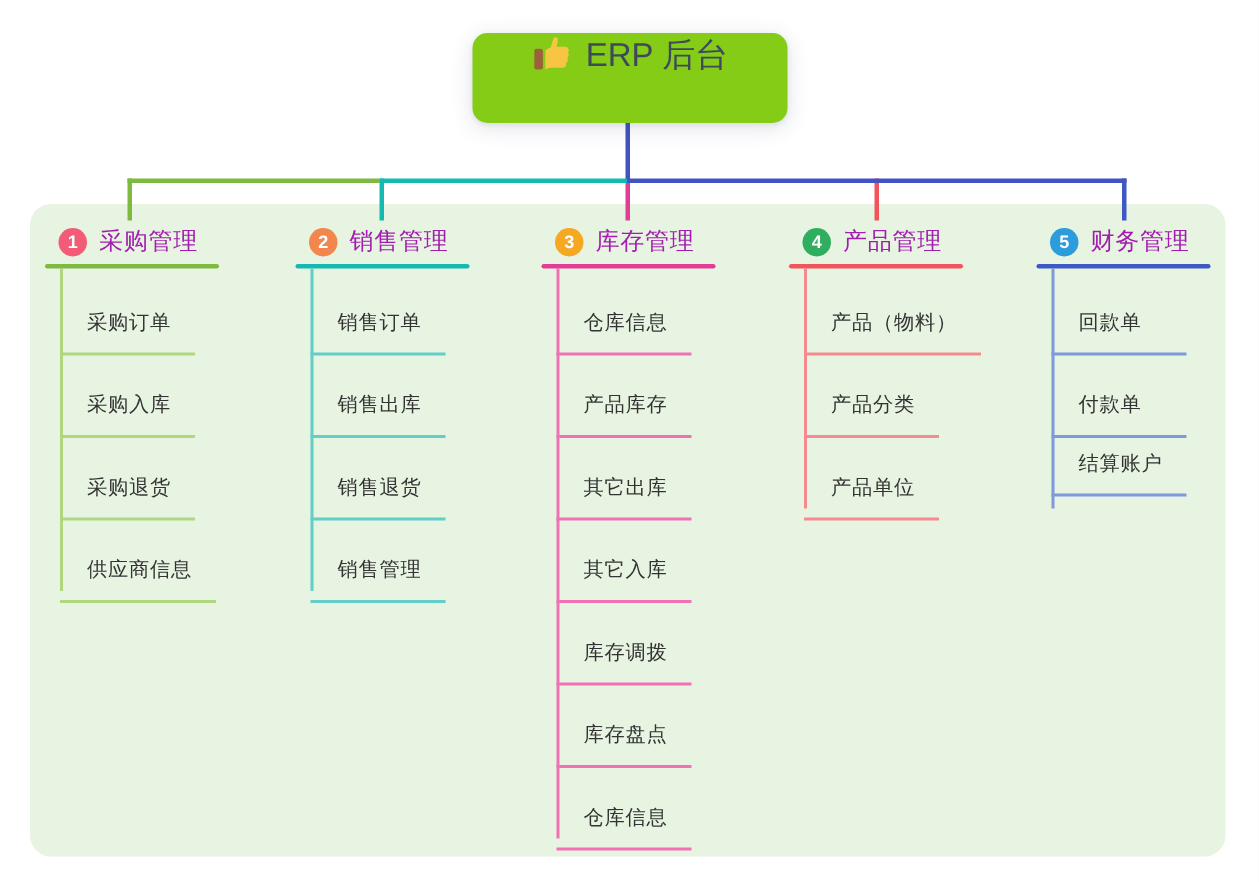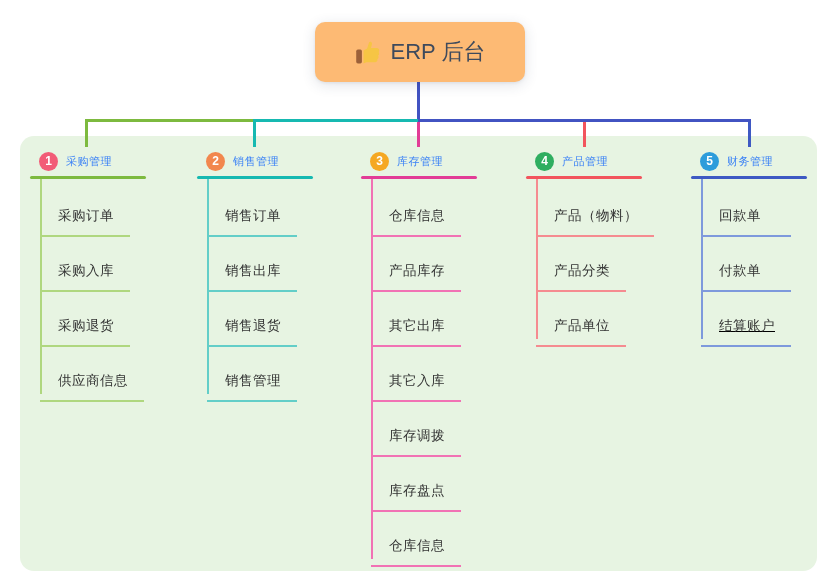--- a/index.html
+++ b/index.html
@@ -3,37 +3,37 @@
 <meta charset="utf-8">
 <style>
   html,body{margin:0;padding:0;background:#ffffff;}
   body{font-family:"Liberation Sans","DejaVu Sans",sans-serif;}
   .canvas{position:relative;width:839px;height:588px;background:#ffffff;overflow:hidden;}
 
   .panel{position:absolute;left:20px;top:136px;width:797px;height:435px;
          background:#E7F4E2;border-radius:14px;}
 
   .title-box{position:absolute;left:315px;top:22px;width:210px;height:60px;
-             background:#fdba74;border-radius:10px;
+             background:#84cc16;border-radius:10px;
              box-shadow:0 3px 14px rgba(40,60,90,.14),0 1px 3px rgba(40,60,90,.08);
-             display:flex;align-items:center;justify-content:center;gap:10px;
+             display:flex;justify-content:center;gap:10px;
              font-size:22px;font-weight:500;color:#3E4A5C;cursor:default;}
   .title-box svg{display:block;}
 
   .line{position:absolute;}
   .stem{left:417px;top:82px;width:3px;height:39px;}
   .hseg{top:119px;height:3px;}
   .stub{top:119px;width:3px;height:28px;}
 
   .branch{position:absolute;top:150px;width:116px;}
   .branch-header{position:absolute;left:0;top:0;height:22px;display:flex;
                  align-items:center;gap:8px;padding-left:9px;white-space:nowrap;}
   .badge{width:19px;height:19px;border-radius:50%;color:#fff;font-size:12px;
          font-weight:700;display:flex;align-items:center;justify-content:center;flex:0 0 19px;}
-  .branch-label{font-size:11px;font-weight:500;color:#3b82f6;letter-spacing:.5px;}
+  .branch-label{font-size:16px;font-weight:500;color:#a21caf;letter-spacing:.5px;}
   .branch-underline{position:absolute;left:0;top:26px;width:116px;height:3px;border-radius:2px;}
   .child-vline{position:absolute;left:10px;top:29px;width:2px;}
   .child{position:absolute;left:10px;padding:0 16px 11px 18px;min-width:56px;
          border-bottom:2px solid;white-space:nowrap;}
   .child span{font-size:13.5px;color:#333;line-height:17px;letter-spacing:.5px;}
 </style>
 </head>
 <body>
 
 <div class="canvas">
@@ -117,16 +117,16 @@
 
   <div class="branch" style="left:691px">
     <div class="branch-header">
       <span class="badge" style="background-color: rgb(45, 156, 219);">5</span>
       <span class="branch-label">财务管理</span>
     </div>
     <div class="branch-underline" style="background-color: rgb(62, 89, 195);"></div>
     <div class="child-vline" style="height: 160px; background-color: rgb(126, 153, 220);"></div>
     <div class="child" style="top: 56px; border-bottom-color: rgb(126, 153, 220);"><span>回款单</span></div>
     <div class="child" style="top: 111px; border-bottom-color: rgb(126, 153, 220);"><span>付款单</span></div>
-    <div class="child" style="top: 166px; border-bottom-color: rgb(126, 153, 220); text-decoration: underline;"><span>结算账户</span></div>
+    <div class="child" style="top: 150px; border-bottom-color: rgb(126, 153, 220);"><span>结算账户</span></div>
   </div>
 
 </div>
 
 </body></html>

